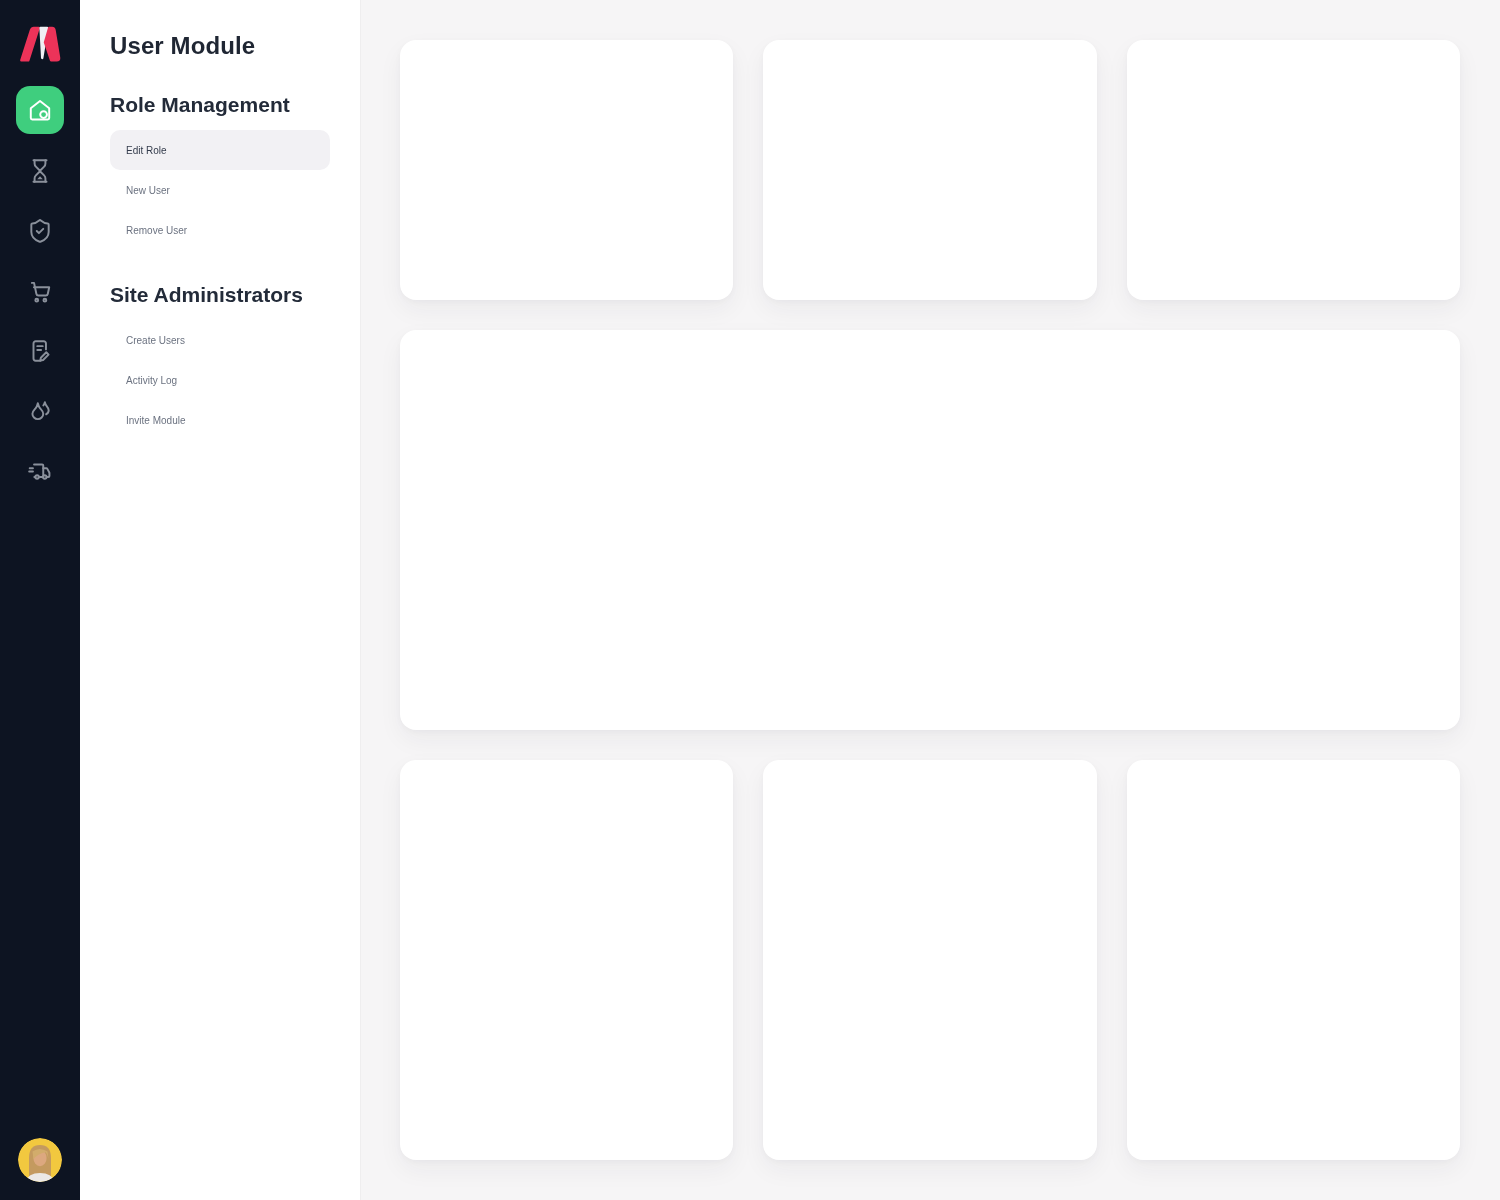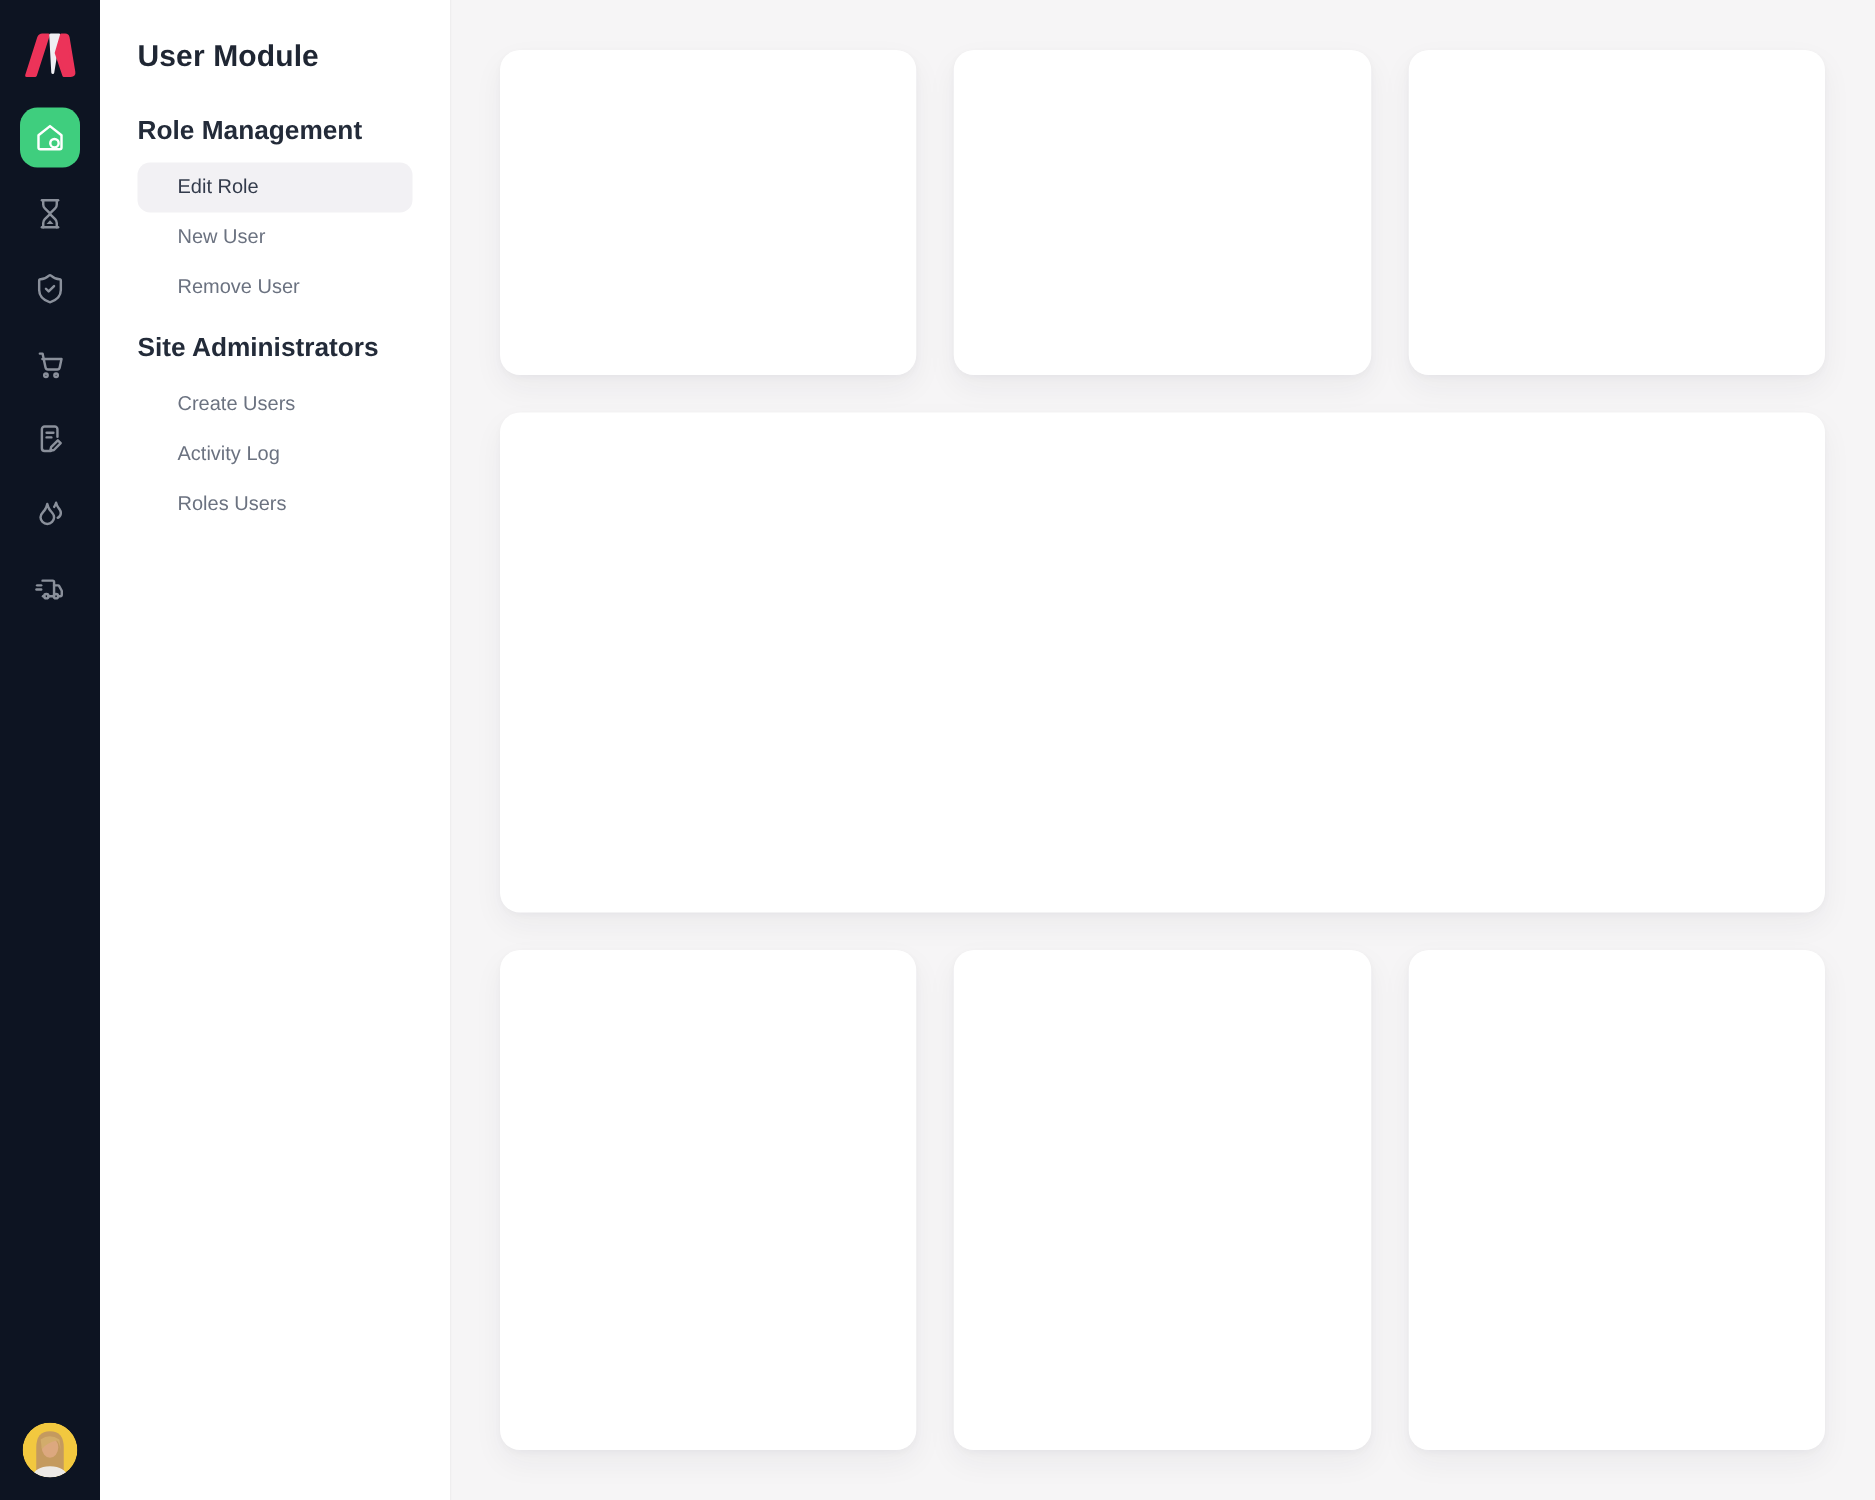--- a/index.html
+++ b/index.html
@@ -55,26 +55,26 @@
     position:relative;z-index:2;
     box-shadow:1px 0 0 rgba(20,25,40,0.03);
   }
   .sidebar-title{
     font-size:24px;font-weight:700;color:var(--heading-text);letter-spacing:.1px;
   }
   .section-heading{
     font-size:21px;font-weight:700;color:#232B39;
   }
   .section-heading.first{margin-top:33px;margin-bottom:13px;}
-  .section-heading.second{margin-top:17px;margin-bottom:13px;}
+  .section-heading.second{margin-top:33px;margin-bottom:13px;}
   .nav-list{list-style:none;}
   .nav-item{
     height:40px;display:flex;align-items:center;
-    padding:0 32px;border-radius:10px;
-    font-size:16px;font-weight:500;color:var(--item-text);
+    padding:0 16px;border-radius:10px;
+    font-size:10px;font-weight:500;color:var(--item-text);
     cursor:pointer;
   }
   .nav-item.active{
     background:var(--active-item-bg);
     color:var(--active-item-text);
   }
 
   
   .main{
     flex:1;height:1200px;background:var(--main-bg);
@@ -189,21 +189,21 @@
   <ul class="nav-list">
     <li class="nav-item active">Edit Role</li>
     <li class="nav-item">New User</li>
     <li class="nav-item">Remove User</li>
   </ul>
 
   <h2 class="section-heading second">Site Administrators</h2>
   <ul class="nav-list">
     <li class="nav-item">Create Users</li>
     <li class="nav-item">Activity Log</li>
-    <li class="nav-item">Roles Users</li>
+    <li class="nav-item">Invite Module</li>
   </ul>
 </nav>
 
 <main class="main">
   <div class="card"></div>
   <div class="card"></div>
   <div class="card"></div>
   <div class="card wide"></div>
   <div class="card"></div>
   <div class="card"></div>

